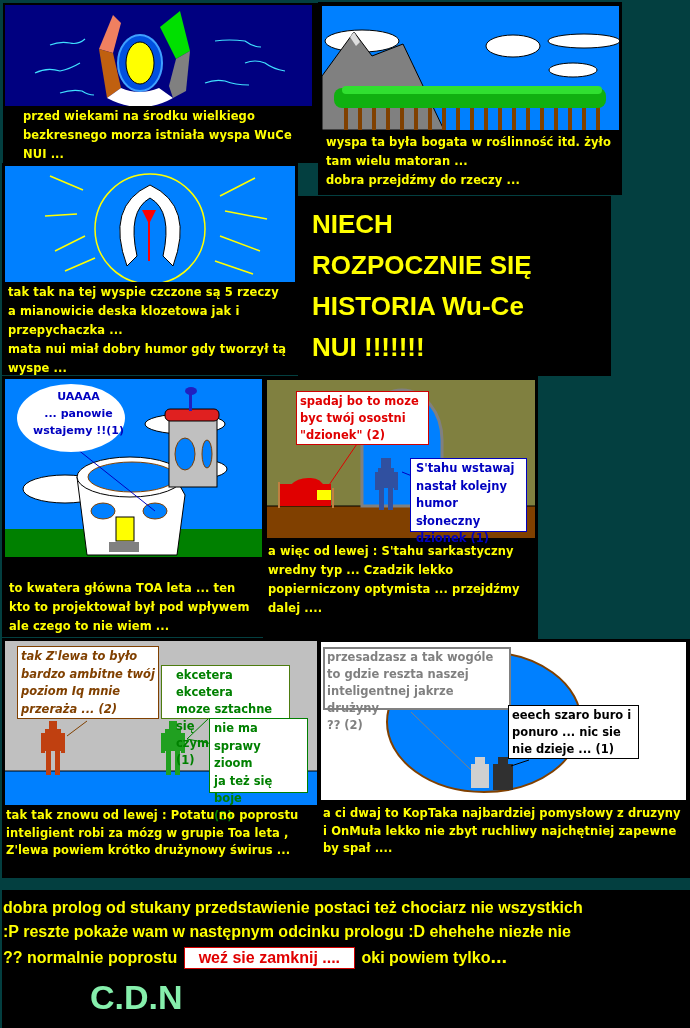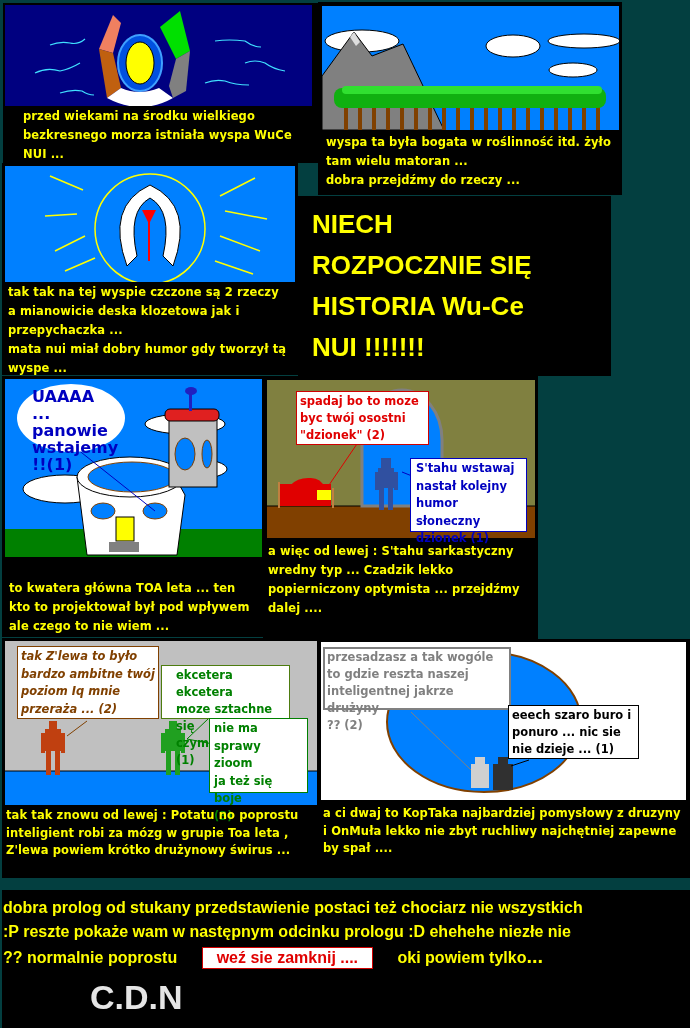--- a/index.html
+++ b/index.html
@@ -5,22 +5,22 @@
   html, body { margin:0; padding:0; }
   body { width:690px; height:1028px; background:#033f40; position:relative; overflow:hidden;
          font-family:"DejaVu Sans", sans-serif; }
   .panel { position:absolute; background:#000; }
   .art { position:absolute; overflow:hidden; }
   .cap { position:absolute; color:#ffff00; font-weight:bold; font-size:11.5px; line-height:19px; letter-spacing:0.1px; }
   .bubble { position:absolute; background:#fff; font-weight:bold; font-size:11.5px; line-height:19px; padding:0 3px; box-sizing:border-box; }
   svg { display:block; }
   .big { position:absolute; color:#ffff00; font-family:Liberation Sans, sans-serif; font-weight:bold; font-size:26px; line-height:41px; }
   .end-text { position:absolute; color:#ffff00; font-family:"Liberation Sans", sans-serif; font-weight:bold; font-size:16px; line-height:24px; }
-  .shutup { display:inline-block; background:#fff; border:1px solid #d00000; color:#e00000; padding:0 14px; line-height:20px; margin:0 20px; }
-  .cdn { position:absolute; color:#e5e5e5; font-family:"Liberation Sans", sans-serif; font-weight:bold; font-size:34px; }
+  .shutup { display:inline-block; background:#fff; border:1px solid #d00000; color:#e00000; padding:0 14px; line-height:20px; margin:0 2px; }
+  .cdn { position:absolute; color:#86efac; font-family:"Liberation Sans", sans-serif; font-weight:bold; font-size:34px; }
 </style>
 </head>
 <body>
 
 <div class="panel" style="left:3px;top:3px;width:364px;height:160px;">
   <div class="art" style="left:2px;top:2px;width:307px;height:101px;background:#000080;">
     <svg width="307" height="101" viewBox="0 0 307 101">
       <g stroke="#40e0ff" stroke-width="1.2" fill="none">
         <path d="M45 40 q10 -4 20 -2 q8 2 15 -4"></path>
           <path d="M30 68 q12 -6 25 -2 q10 -2 20 -8"></path>
@@ -104,21 +104,21 @@
           <line x1="215" y1="70" x2="255" y2="85"></line>
           <line x1="210" y1="95" x2="248" y2="108"></line>
       </g>
       <circle cx="145" cy="63" r="55" fill="none" stroke="#ffff00" stroke-width="1.5"></circle>
       <path d="M122 100 q-22 -60 23 -81 q45 21 23 81 l-10 -10 q10 -45 -13 -58 q-23 13 -13 58 z" fill="#fff" stroke="#000"></path>
       <polygon points="137,44 151,44 144,58" fill="#ff0000"></polygon>
       <rect x="143" y="55" width="2" height="40" fill="#ff0000"></rect>
     </svg>
   </div>
   <div class="cap" style="left:6px;top:120px;">
-    <div>tak tak na tej wyspie czczone są 2 rzeczy</div>
+    <div>tak tak na tej wyspie czczone są 5 rzeczy</div>
     <div>a mianowicie deska klozetowa jak i</div>
     <div>przepychaczka ...</div>
     <div>mata nui miał dobry humor gdy tworzył tą</div>
     <div>wyspe ...</div>
   </div>
 </div>
 
 <div class="panel" style="left:298px;top:196px;width:313px;height:180px;">
   <div class="big" style="left:14px;top:8px;">
     <div>NIECH</div>
@@ -144,21 +144,21 @@
         <ellipse cx="186" cy="12" rx="6" ry="4" fill="#2020c0"></ellipse>
       <ellipse cx="180" cy="75" rx="10" ry="16" fill="#0080ff" stroke="#804000"></ellipse>
       <ellipse cx="202" cy="75" rx="5" ry="14" fill="#0080ff" stroke="#804000"></ellipse>
       <ellipse cx="98" cy="132" rx="12" ry="8" fill="#0080ff" stroke="#804000"></ellipse>
       <ellipse cx="150" cy="132" rx="12" ry="8" fill="#0080ff" stroke="#804000"></ellipse>
       <rect x="111" y="138" width="18" height="24" fill="#ffff00" stroke="#000"></rect>
       <rect x="104" y="163" width="30" height="10" fill="#808080"></rect>
       <line x1="72" y1="70" x2="150" y2="132" stroke="#0000c0"></line>
     </svg>
   </div>
-  <div class="bubble" style="left:15px;top:8px;width:108px;height:68px;border-radius:50%;color:#0000c0;padding:4px 0 0 15px;line-height:17px;font-size:16px;">
+  <div class="bubble" style="left:15px;top:8px;width:108px;height:68px;border-radius:50%;color:#0000c0;padding:4px 0 0 15px;line-height:17px;font-size:11px;text-align:center;">
     <div>UAAAA</div>
     <div>... panowie</div>
     <div>wstajemy !!(1)</div>
   </div>
   <div class="cap" style="left:7px;top:203px;">
     <div>to kwatera główna TOA leta ... ten</div>
     <div>kto to projektował był pod wpływem</div>
     <div>ale czego to nie wiem ...</div>
   </div>
 </div>

